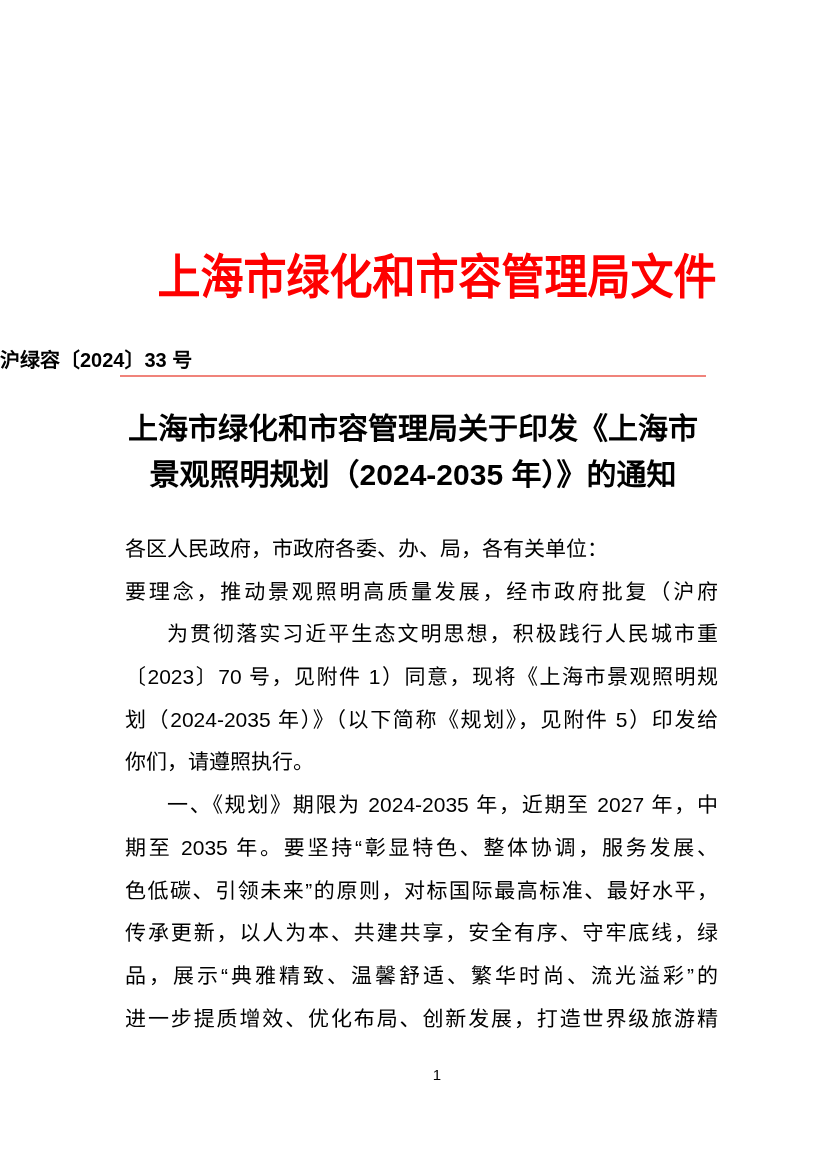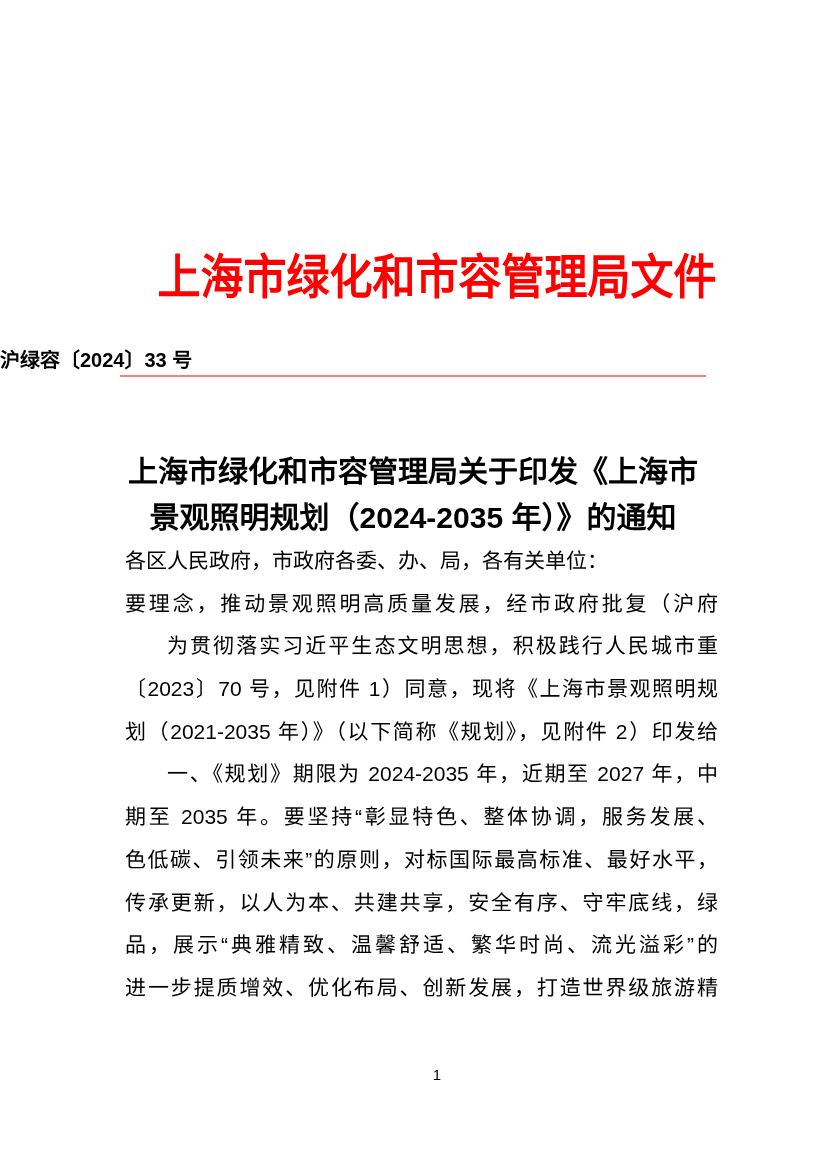--- a/index.html
+++ b/index.html
@@ -46,25 +46,24 @@
   }
   .doc-title {
     position: absolute;
     top: 406px;
     left: 63px;
     width: 700px;
     text-align: center;
     font-size: 30px;
     font-weight: bold;
     line-height: 46px;
-    margin-top: 43px;
   }
   .body-text {
     position: absolute;
-    top: 540px;
+    top: 528px;
     left: 125px;
     width: 593px;
     font-size: 21px;
   }
   .body-text .line {
     height: 42.7px;
     line-height: 42.7px;
     text-align: left;
   }
   .body-text .line.fill {
@@ -97,21 +96,22 @@
   <div class="doc-title">
     <div>上海市绿化和市容管理局关于印发《上海市</div>
     <div>景观照明规划（2024-2035 年）》的通知</div>
   </div>
 
   <div class="body-text">
       <div class="line">各区人民政府，市政府各委、办、局，各有关单位：</div>
       <div class="line fill">要理念，推动景观照明高质量发展，经市政府批复（沪府</div>
       <div class="line fill indent">为贯彻落实习近平生态文明思想，积极践行人民城市重</div>
       <div class="line fill">〔2023〕70 号，见附件 1）同意，现将《上海市景观照明规</div>
-      <div class="line fill">划（2021-2035 年）》（以下简称《规划》，见附件 2）印发给</div>
+      <div class="line fill">划（2024-2035 年）》（以下简称《规划》，见附件 5）印发给</div>
+      <div class="line">你们，请遵照执行。</div>
       <div class="line fill indent">一、《规划》期限为 2024-2035 年，近期至 2027 年，中</div>
       <div class="line fill">期至 2035 年。要坚持“彰显特色、整体协调，服务发展、</div>
       <div class="line fill">色低碳、引领未来”的原则，对标国际最高标准、最好水平，</div>
       <div class="line fill">传承更新，以人为本、共建共享，安全有序、守牢底线，绿</div>
       <div class="line fill">品，展示“典雅精致、温馨舒适、繁华时尚、流光溢彩”的</div>
       <div class="line fill">进一步提质增效、优化布局、创新发展，打造世界级旅游精</div>
     </div>
 
   <div class="page-number">1</div>
 

